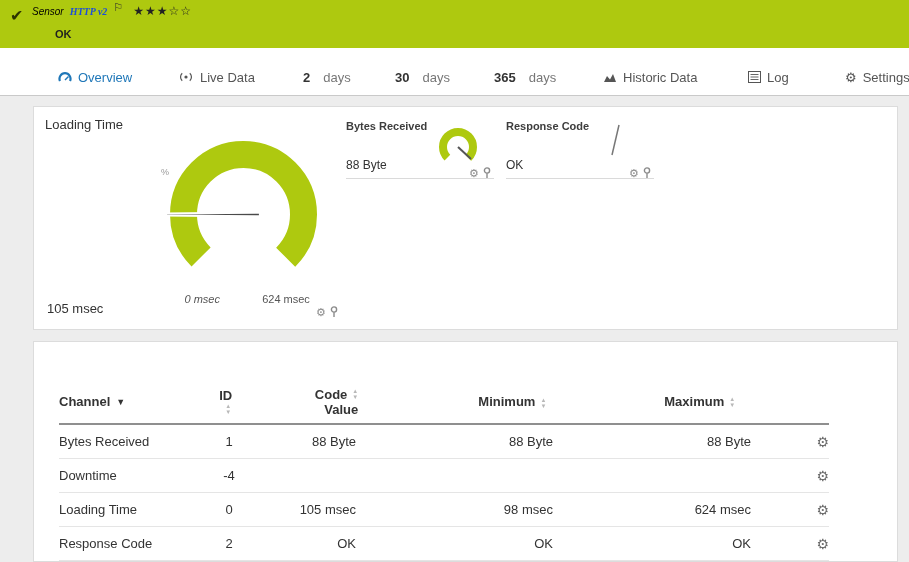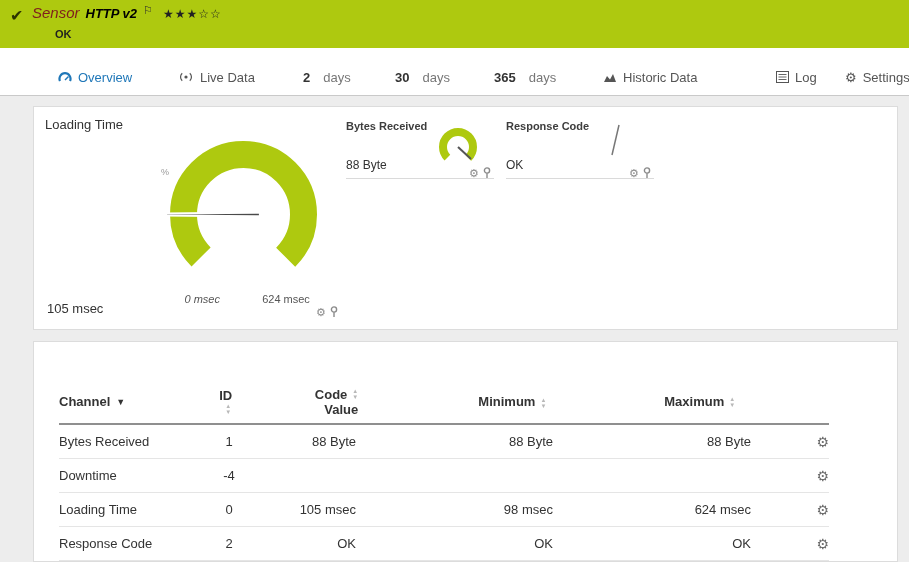--- a/index.html
+++ b/index.html
@@ -3,22 +3,22 @@
 <meta charset="utf-8">
 <style>
   html,body{margin:0;padding:0;}
   .page{position:relative;width:909px;height:562px;overflow:hidden;background:#ededed;
         font-family:"Liberation Sans",sans-serif;-webkit-font-smoothing:antialiased;}
 
   
   .topbar{position:absolute;left:0;top:0;width:909px;height:48px;background:#aec90f;}
   .check{position:absolute;left:10px;top:6px;font-size:16px;color:#2c3300;}
   .titlerow{position:absolute;left:32px;top:4px;display:flex;align-items:baseline;gap:6px;}
-  .t-kind{font-style:italic;font-size:15px;color:#7f1d1d;}
-  .t-name{font-style:italic;font-weight:700;font-size:13px;color:#000000;}
+  .t-kind{font-style:italic;font-size:10px;color:#000000;}
+  .t-name{font-style:italic;font-weight:700;font-size:10px;color:#1d4ed8;font-family:Liberation Serif, serif;}
   .flag{font-size:11px;color:#2c2c2c;position:relative;top:-4px;}
   .stars{font-size:12px;letter-spacing:1px;color:#222;margin-left:4px;cursor:pointer;}
   .t-status{position:absolute;left:55px;top:28px;font-size:11px;font-weight:700;color:#1f1f1f;}
 
   
   .tabbar{position:absolute;left:0;top:48px;width:909px;height:48px;background:#ffffff;
           border-bottom:1px solid #c9c9c9;box-sizing:border-box;}
   .tab{position:absolute;top:0;height:61px;display:flex;align-items:center;gap:6px;
        font-size:13px;color:#555;border-bottom:3px solid transparent;box-sizing:border-box;
        padding:0 3px;cursor:pointer;white-space:nowrap;}
@@ -110,21 +110,21 @@
     <div class="tab" style="left:491px">
       <span class="num">365</span>
       <span class="unit">days</span>
     </div>
     <div class="tab" style="left:600px">
       <svg width="14" height="11" viewBox="0 0 14 11">
           <path d="M1 10 L4 4 L7 7.5 L10 2 L13 10 Z" fill="#555"></path>
         </svg>
       <span>Historic Data</span>
     </div>
-    <div class="tab" style="left:773px">
+    <div class="tab" style="left:745px">
       <svg width="13" height="12" viewBox="0 0 13 12">
           <rect x="0.5" y="0.5" width="12" height="11" fill="#fff" stroke="#555"></rect>
           <line x1="2.5" y1="3.5" x2="10.5" y2="3.5" stroke="#555" stroke-width="0.9"></line>
           <line x1="2.5" y1="6" x2="10.5" y2="6" stroke="#555" stroke-width="0.9"></line>
           <line x1="2.5" y1="8.5" x2="10.5" y2="8.5" stroke="#555" stroke-width="0.9"></line>
         </svg>
       <span>Log</span>
     </div>
     <div class="tab" style="left:842px">
       <span style="font-size:13px;color:#555;line-height:1;">⚙</span>

